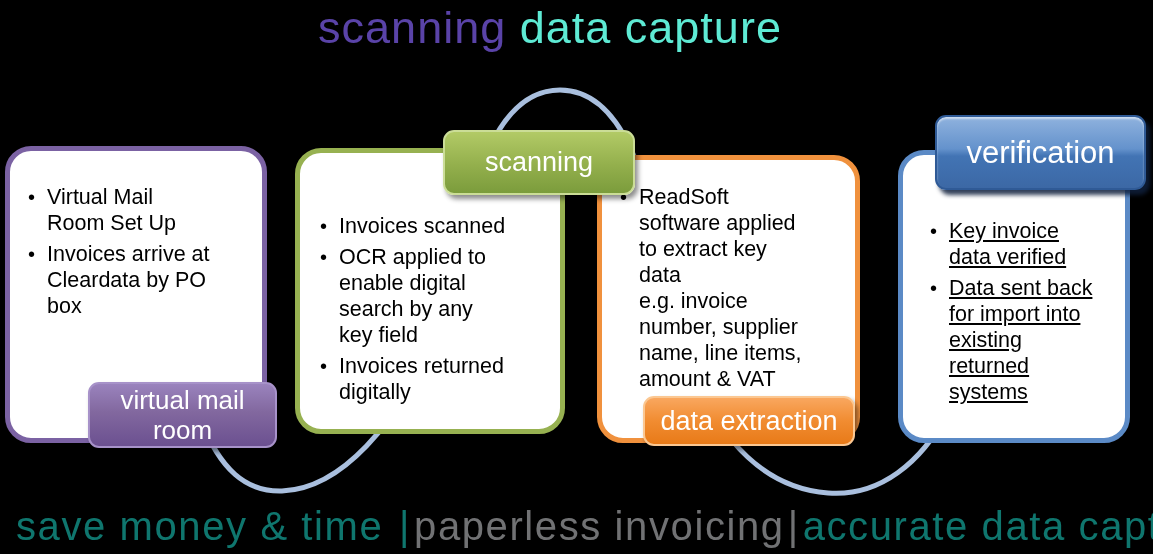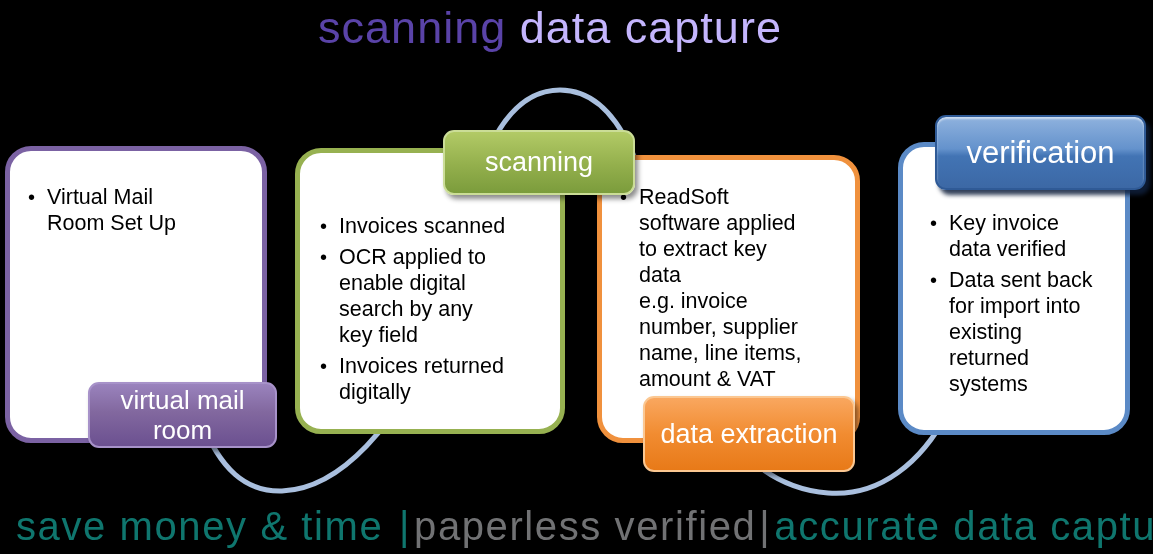--- a/index.html
+++ b/index.html
@@ -6,51 +6,51 @@
   .canvas{
     position:relative;width:1153px;height:554px;background:#000000;overflow:hidden;
     font-family:"Liberation Sans",sans-serif;
   }
   
   .title{
     position:absolute;top:2px;left:0;width:1100px;height:62px;
     text-align:center;font-size:45px;letter-spacing:1px;font-weight:400;margin:0;
   }
   .t-purple{color:#5a43a8;}
-  .t-gray{color:#c4b5fd;}
+  .t-gray{color:#5eead4;}
   
   .connector{position:absolute;top:0;left:0;z-index:1;}
   .connector path{fill:none;stroke:#a9bfde;stroke-width:5;stroke-linecap:round;}
   
   .card{
     position:absolute;background:#ffffff;border-radius:26px;z-index:2;
     box-sizing:border-box;color:#000;
   }
   .card ul{list-style:none;margin:0;padding:0;}
   .card li{position:relative;padding-left:21px;margin:0 0 5px 0;
     font-size:21.5px;line-height:26px;white-space:pre-line;}
   .card li::before{content:"\2022";position:absolute;left:2px;top:0;font-size:20px;}
   .card1{left:5px;top:146px;width:262px;height:297px;border:5px solid #7b62a3;padding:33px 10px 0 16px;}
   .card2{left:295px;top:148px;width:270px;height:286px;border:5px solid #97b151;padding:60px 8px 0 18px;}
   .card3{left:597px;top:155px;width:263px;height:288px;border:5px solid #f0913d;padding:24px 19px 0 16px;}
-  .card4{left:898px;top:142px;width:232px;height:293px;border:5px solid #5b8ac6;padding:63px 6px 0 25px;}
+  .card4{left:898px;top:150px;width:232px;height:293px;border:5px solid #5b8ac6;padding:63px 6px 0 25px;text-decoration:underline;}
   
   .tab{
     position:absolute;z-index:3;display:flex;align-items:center;justify-content:center;
     color:#ffffff;text-align:center;border-radius:11px;box-sizing:border-box;
     box-shadow:3px 4px 5px rgba(0,0,0,0.45);white-space:pre-line;
   }
   .tab1{left:88px;top:382px;width:189px;height:66px;font-size:26px;line-height:30px;
     background:linear-gradient(180deg,#9a83bd 0%,#82689f 45%,#6b5090 100%);
     border:2px solid #a violet;border:2px solid #a violet;}
   .tab1{border:2px solid #a792c9;}
   .tab2{left:398px;top:130px;width:192px;height:65px;font-size:27px;
     background:linear-gradient(180deg,#b2ca66 0%,#93af4c 55%,#7b9c3c 100%);
     border:2px solid #cbdd97;margin-left:45px;}
-  .tab3{left:643px;top:396px;width:212px;height:76px;font-size:27px;
+  .tab3{left:643px;top:396px;width:212px;height:50px;font-size:27px;
     background:linear-gradient(180deg,#f9a75f 0%,#f18c31 50%,#e87a18 100%);
     border:2px solid #fbc791;}
   .tab4{left:935px;top:115px;width:211px;height:75px;font-size:31px;
     background:linear-gradient(180deg,#8fb2de 0%,#6492cc 45%,#4274b4 55%,#3c68a5 100%);
     border:2px solid #2f5a96;
     box-shadow:4px 5px 4px rgba(15,32,60,0.85), inset 0 2px 2px rgba(255,255,255,0.55);}
   
   .footer{
     position:absolute;left:16px;top:504px;width:1137px;
     font-size:40px;letter-spacing:1.6px;white-space:nowrap;
@@ -73,20 +73,23 @@
          C 470 170, 500 90, 560 90
          C 620 90, 650 170, 672 310
          C 700 420, 752 487, 828 493
          C 880 497, 922 462, 948 412"></path>
   </svg>
 
   <div class="card card1">
     <ul>
       <li>Virtual Mail
 Room Set Up</li>
+      <li>Invoices arrive at
+Cleardata by PO
+box</li>
     </ul>
   </div>
   <div class="tab tab1">virtual mail
 room</div>
 
   <div class="card card2">
     <ul>
       <li>Invoices scanned</li>
       <li>OCR applied to
 enable digital
@@ -118,15 +121,15 @@
 data verified</li>
       <li>Data sent back
 for import into
 existing
 returned
 systems</li>
     </ul>
   </div>
   <div class="tab tab4">verification</div>
 
-  <div class="footer"><span class="f-purple">save money &amp; time </span><span class="f-purple pipe">|</span><span class="f-gray">paperless verified</span><span class="f-gray pipe">|</span><span class="f-purple">accurate data capture</span></div>
+  <div class="footer"><span class="f-purple">save money &amp; time </span><span class="f-purple pipe">|</span><span class="f-gray">paperless invoicing</span><span class="f-gray pipe">|</span><span class="f-purple">accurate data capture</span></div>
 
 </div>
 
 </body></html>

